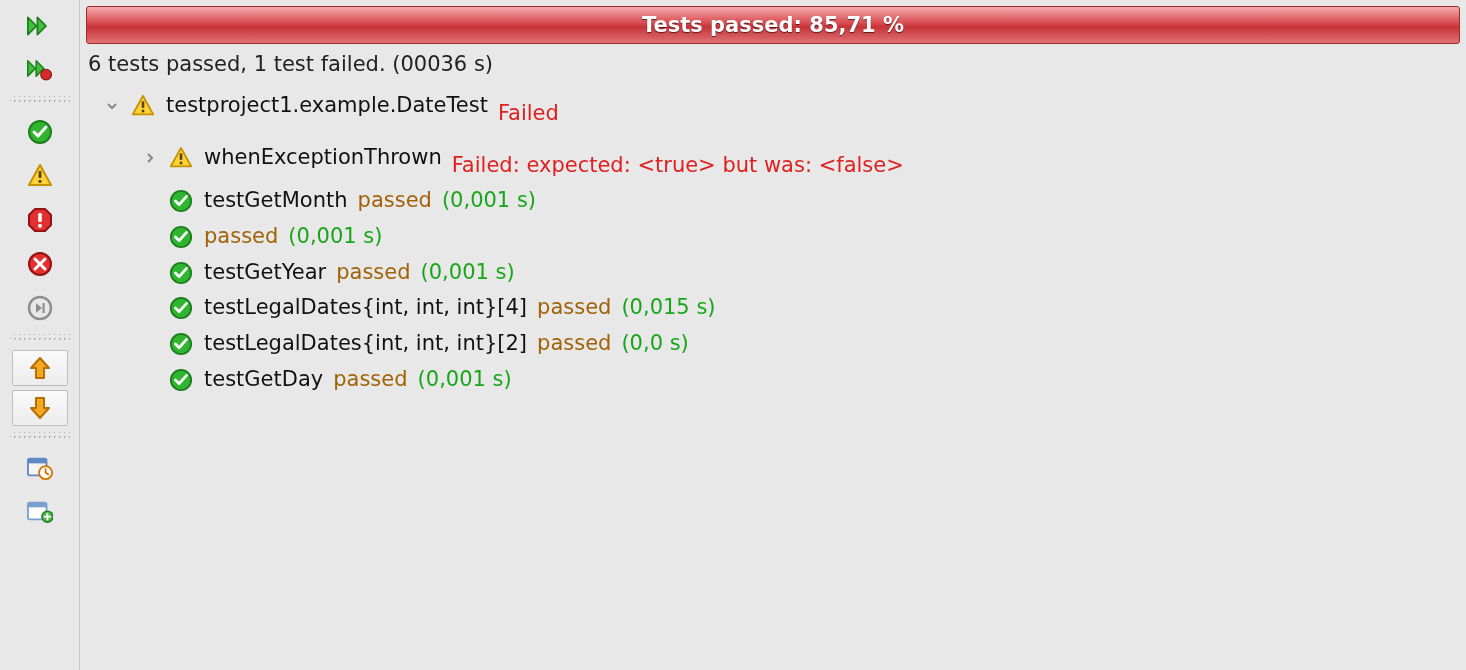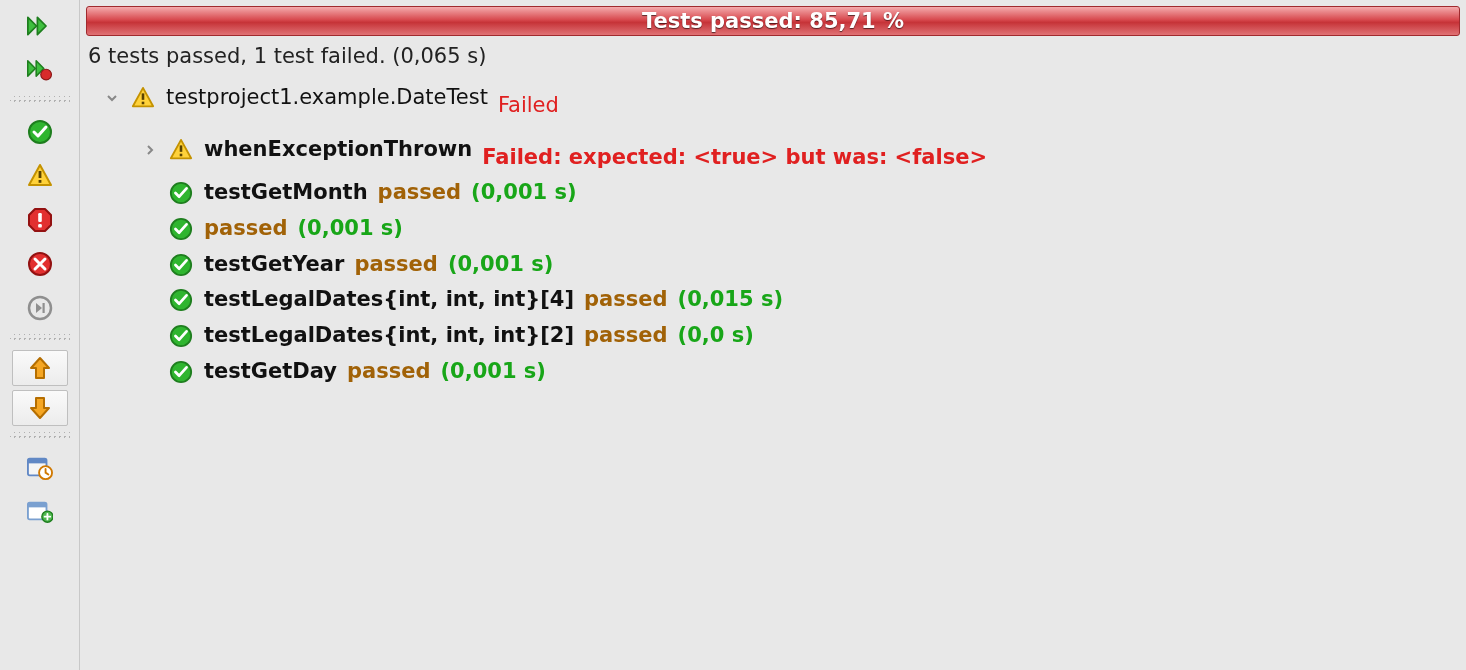--- a/index.html
+++ b/index.html
@@ -50,21 +50,21 @@
     cursor: pointer;
   }
   .main {
     flex: 1;
     display: flex;
     flex-direction: column;
     background: #e8e8e8;
   }
   .status-bar {
     margin: 6px 6px 6px 6px;
-    height: 30px;
+    height: 38px;
     background: linear-gradient(#f4abad, #d84a4f 45%, #c63338 55%, #e07275);
     border: 1px solid #a02a2e;
     border-radius: 3px;
     display: flex;
     align-items: center;
     justify-content: center;
     color: #fff;
     font-weight: bold;
     font-size: 21px;
     text-shadow: 0 1px 1px rgba(0,0,0,0.6);
@@ -78,21 +78,21 @@
     padding-left: 8px;
     font-size: 21px;
     line-height: 1.7;
   }
   .row {
     display: flex;
     align-items: center;
     gap: 10px;
   }
   .indent1 { padding-left: 16px; }
-  .indent2 { padding-left: 54px; font-weight: bold; }
+  .indent2 { padding-left: 54px; }
   .chevron {
     width: 16px;
     display: inline-flex;
     justify-content: center;
     color: #8a8a8a;
     font-size: 14px;
   }
   .chevron-spacer { width: 16px; display: inline-block; }
   .icon { width: 26px; height: 26px; display: inline-flex; align-items: center; justify-content: center; }
   .test-name { color: #111; }
@@ -211,21 +211,21 @@
         <path d="M22 15 L22 21 M19 18 L25 18" stroke="#fff" stroke-width="2" stroke-linecap="round"></path>
       </svg>
     </span>
   </div>
 </div>
 
 <div class="main">
   <div class="status-bar">
     <span>Tests passed: 85,71 %</span>
   </div>
-  <div class="summary">6 tests passed, 1 test failed. (0,065 s)</div>
+  <div class="summary">6 tests passed, 1 test failed. (00036 s)</div>
 
   <div class="tree">
 
     <div class="row indent1">
       <span class="chevron">
         <svg width="12" height="12" viewBox="0 0 12 12">
             <path d="M2 4 L6 8 L10 4" stroke="#888" stroke-width="2" fill="none"></path>
           </svg>
       </span>
       <span class="icon">

